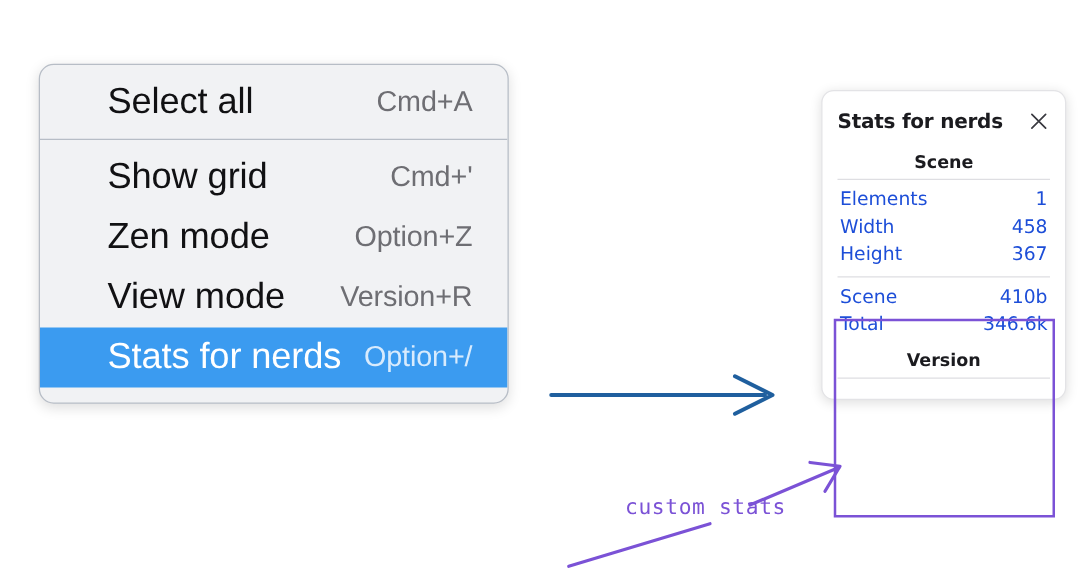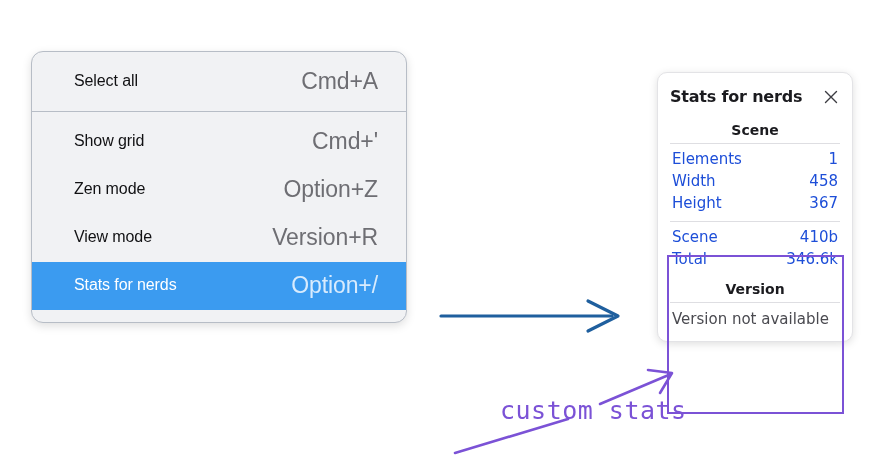--- a/index.html
+++ b/index.html
@@ -41,24 +41,25 @@
   }
   .menu-item {
     display: flex;
     align-items: center;
     justify-content: space-between;
     padding: 4px 28px 6px 42px;
     box-sizing: border-box;
     height: 48px;
   }
   .menu-item .label {
-    font-size: 16px;
+    font-size: 29px;
     color: #111113;
     letter-spacing: -0.1px;
     line-height: 1;
+    margin-left: 12px;
   }
   .menu-item .shortcut {
     font-size: 23px;
     color: #6e6e73;
     line-height: 1;
     letter-spacing: -0.1px;
   }
   .menu-item.selected {
     background: #3b9bf0;
   }
@@ -151,21 +152,21 @@
     left: 0; top: 0;
     width: 873px;
     height: 461px;
     pointer-events: none;
   }
   #annotation-label {
     position: absolute;
     left: 500px;
     top: 396px;
     font-family: "DejaVu Sans Mono", monospace;
-    font-size: 25px;
+    font-size: 17px;
     color: #7b52d6;
     letter-spacing: 0.5px;
     white-space: nowrap;
   }
 </style>
 </head>
 <body>
 
 <div id="context-menu">
 
@@ -235,21 +236,20 @@
     </div>
     <div class="stats-row">
       <span class="k">Total</span>
       <span class="v">346.6k</span>
     </div>
   </div>
 
   <div style="margin-top:9px;">
     <div class="stats-section-title">Version</div>
     <div class="stats-rule"></div>
-    <div class="stats-note">Version not available</div>
   </div>
 
 </div>
 
 <div id="custom-stats-box"></div>
 
 <svg id="annotations" viewBox="0 0 873 461">
 
   <g>
     <path d="M441 316 L612 316" stroke="#1f5f9e" stroke-width="3.2" stroke-linecap="round" fill="none"></path>

